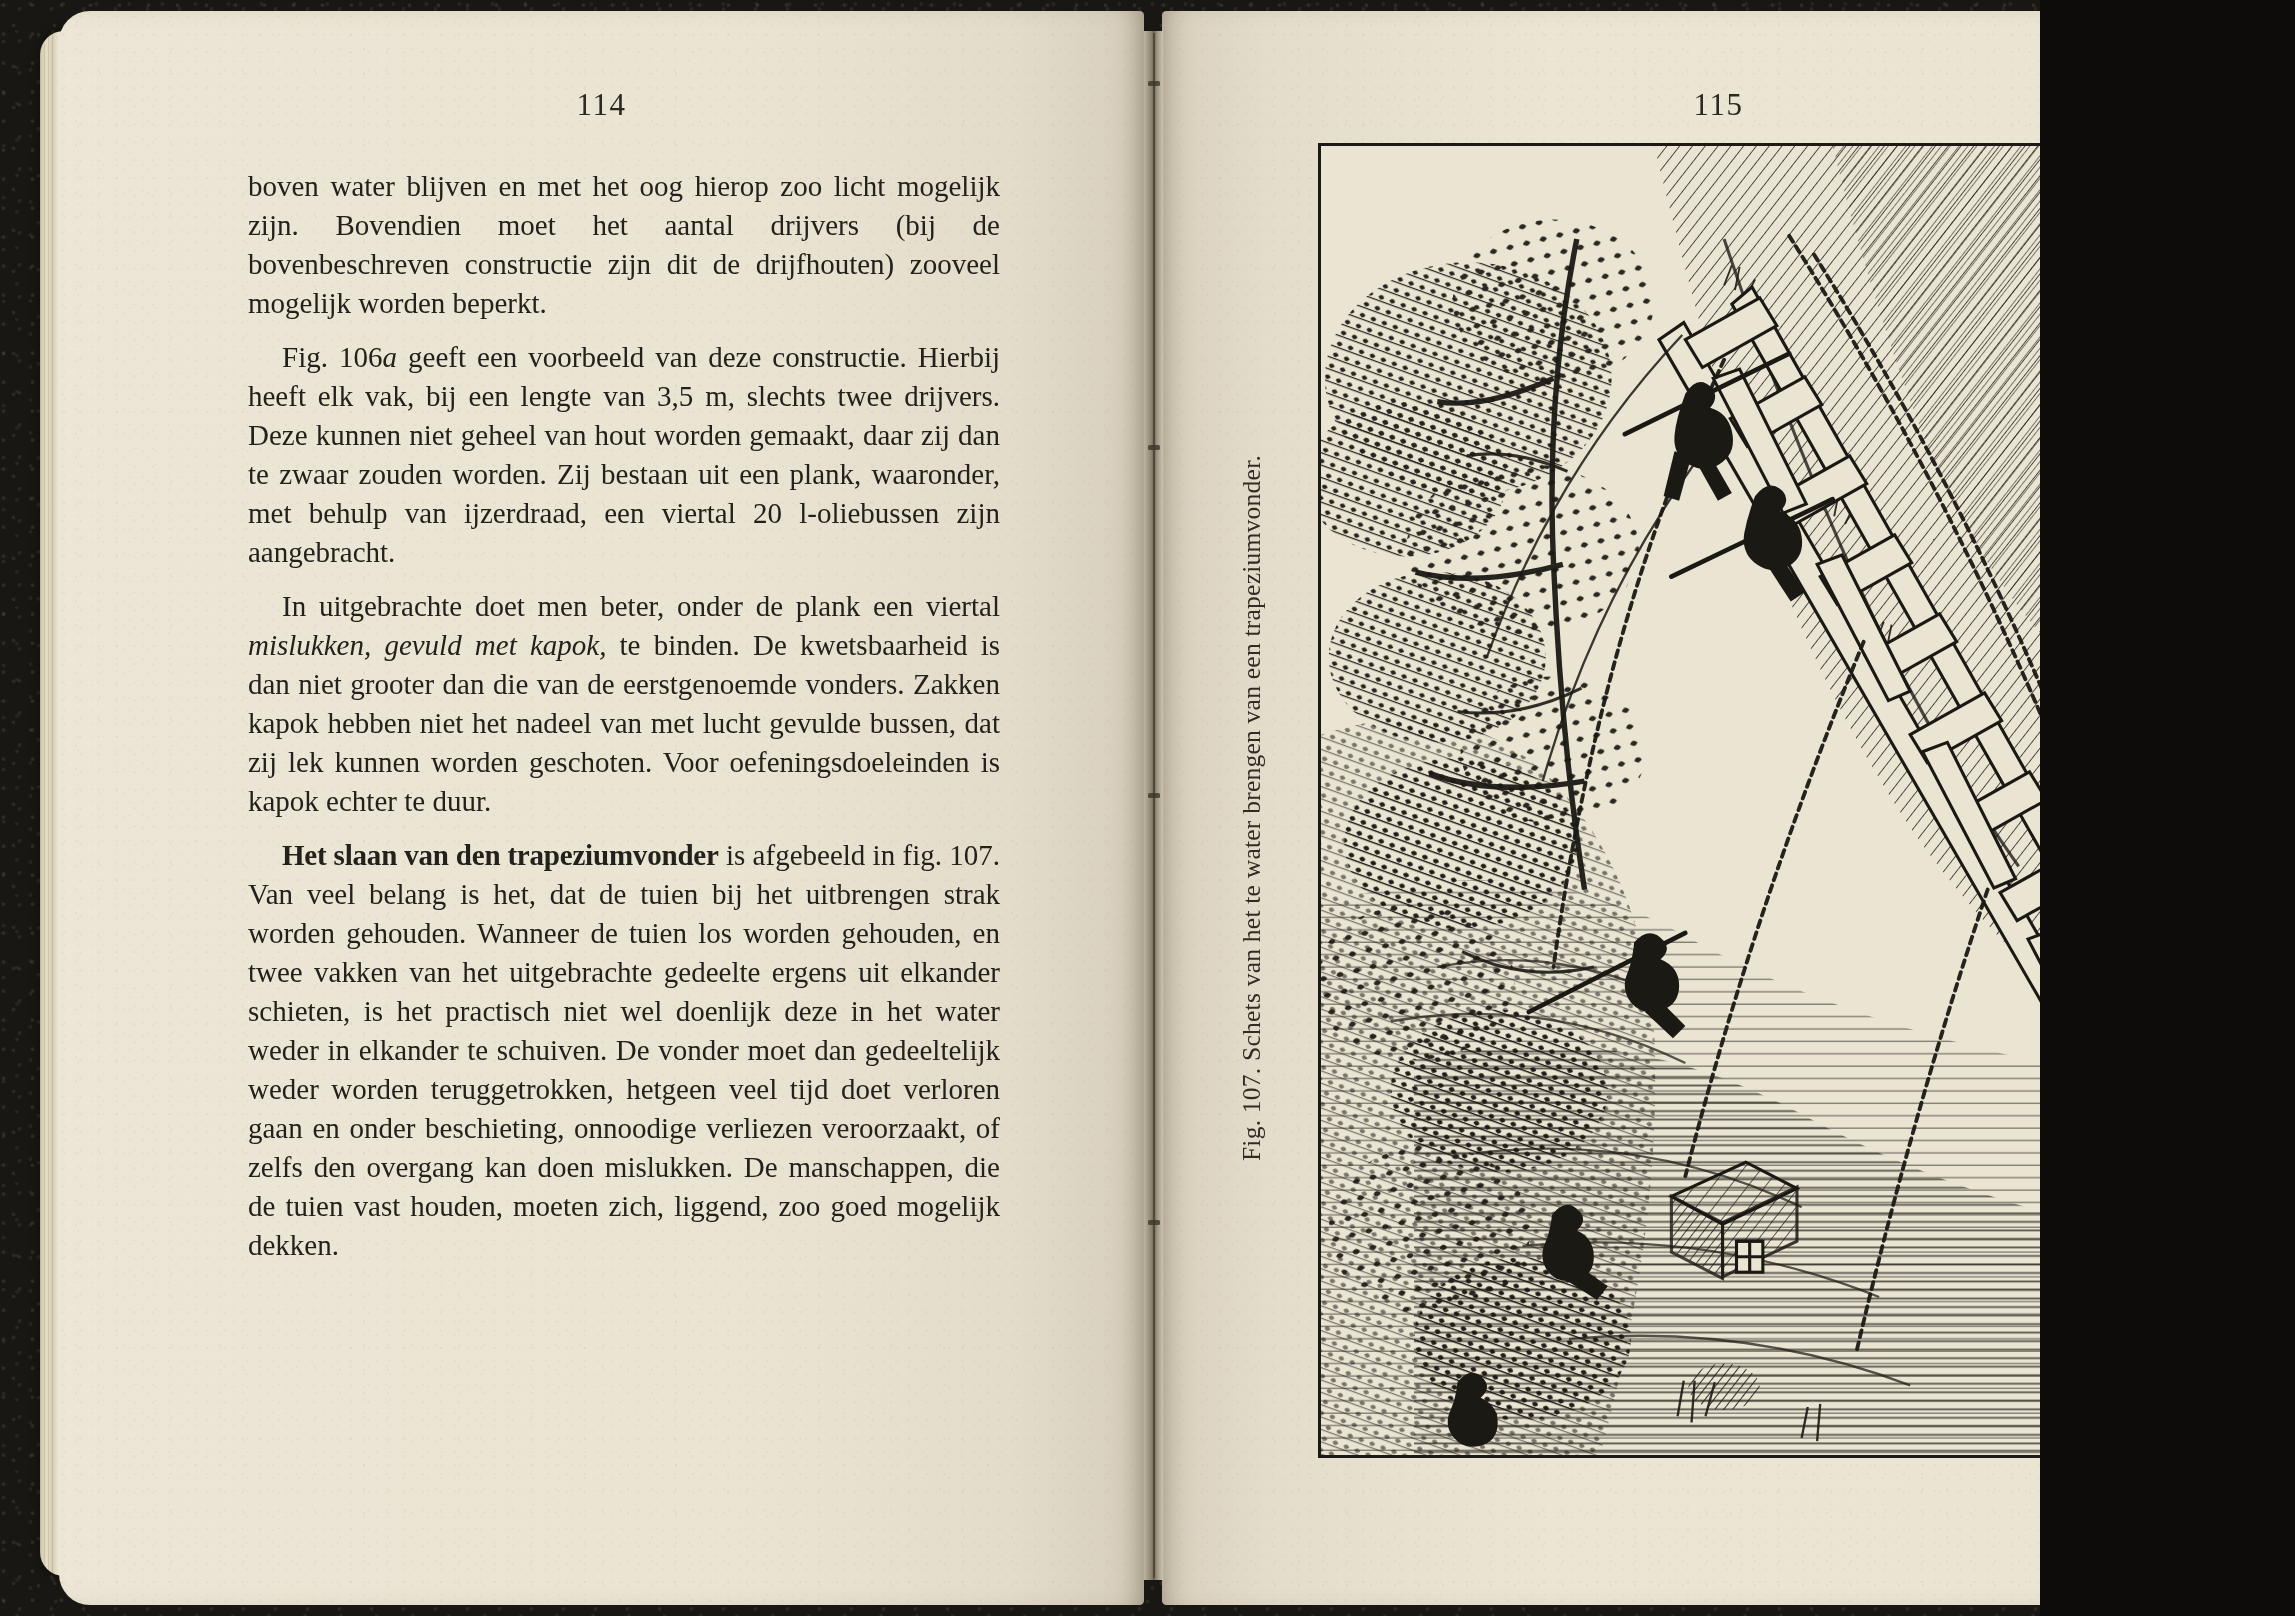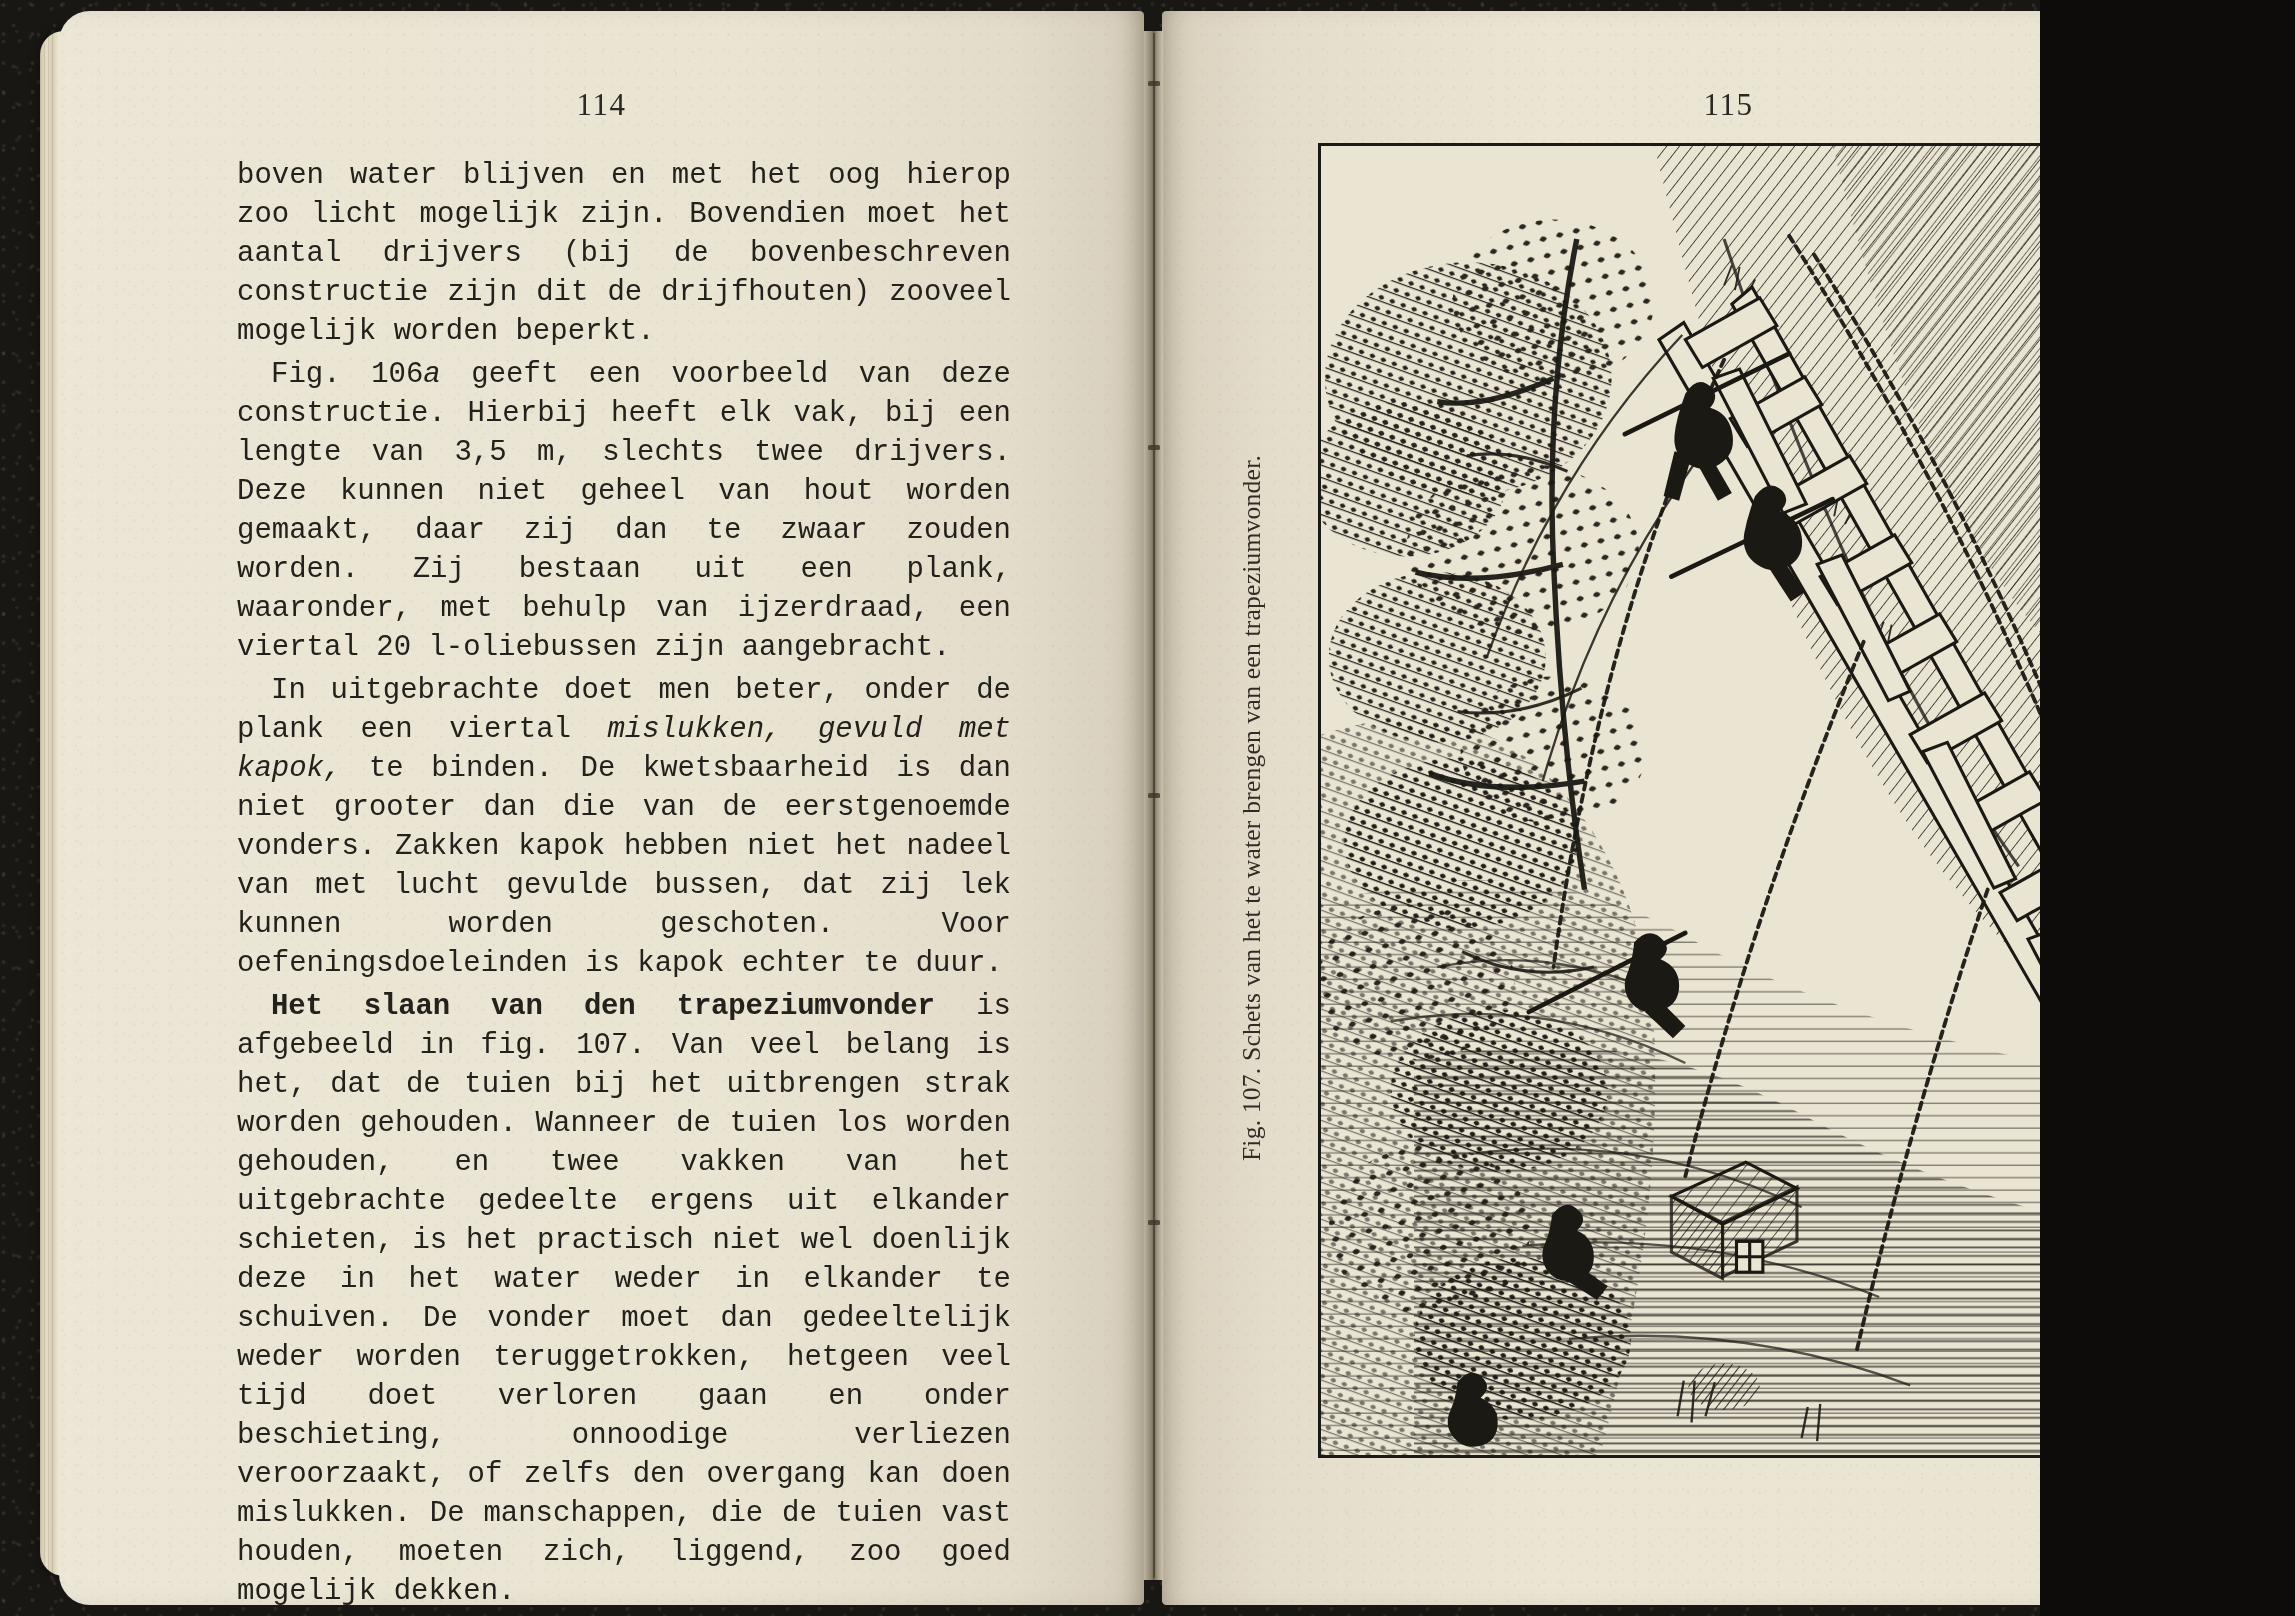--- a/index.html
+++ b/index.html
@@ -125,35 +125,35 @@
   .folio {
     position: absolute;
     top: 76px;
     width: 100%;
     text-align: center;
     font-size: 31px;
     letter-spacing: 1.5px;
     color: #2b2822;
   }
   .folio.l { padding-right: 101px; }
-  .folio.r { padding-left: 24px; }
+  .folio.r { padding-left: 14px; }
 
   .textcol {
     position: absolute;
     left: 174px;
     top: 141px;
     width: 782px;
     color: #23211c;
     font-size: 29px;
     line-height: 39px;
     text-align: justify;
     text-justify: inter-word;
     hyphens: manual;
   }
-  .textcol p { margin: 4px; font-family: Liberation Mono, monospace; }
+  .textcol p { margin: 15px; }
   .textcol p.indent { text-indent: 34px; }
   .textcol i { font-style: italic; }
   .textcol b { font-weight: bold; letter-spacing: -0.2px; }
 
   
   .caption {
     position: absolute;
     left: 65px;
     top: 0;
     height: 1594px;

